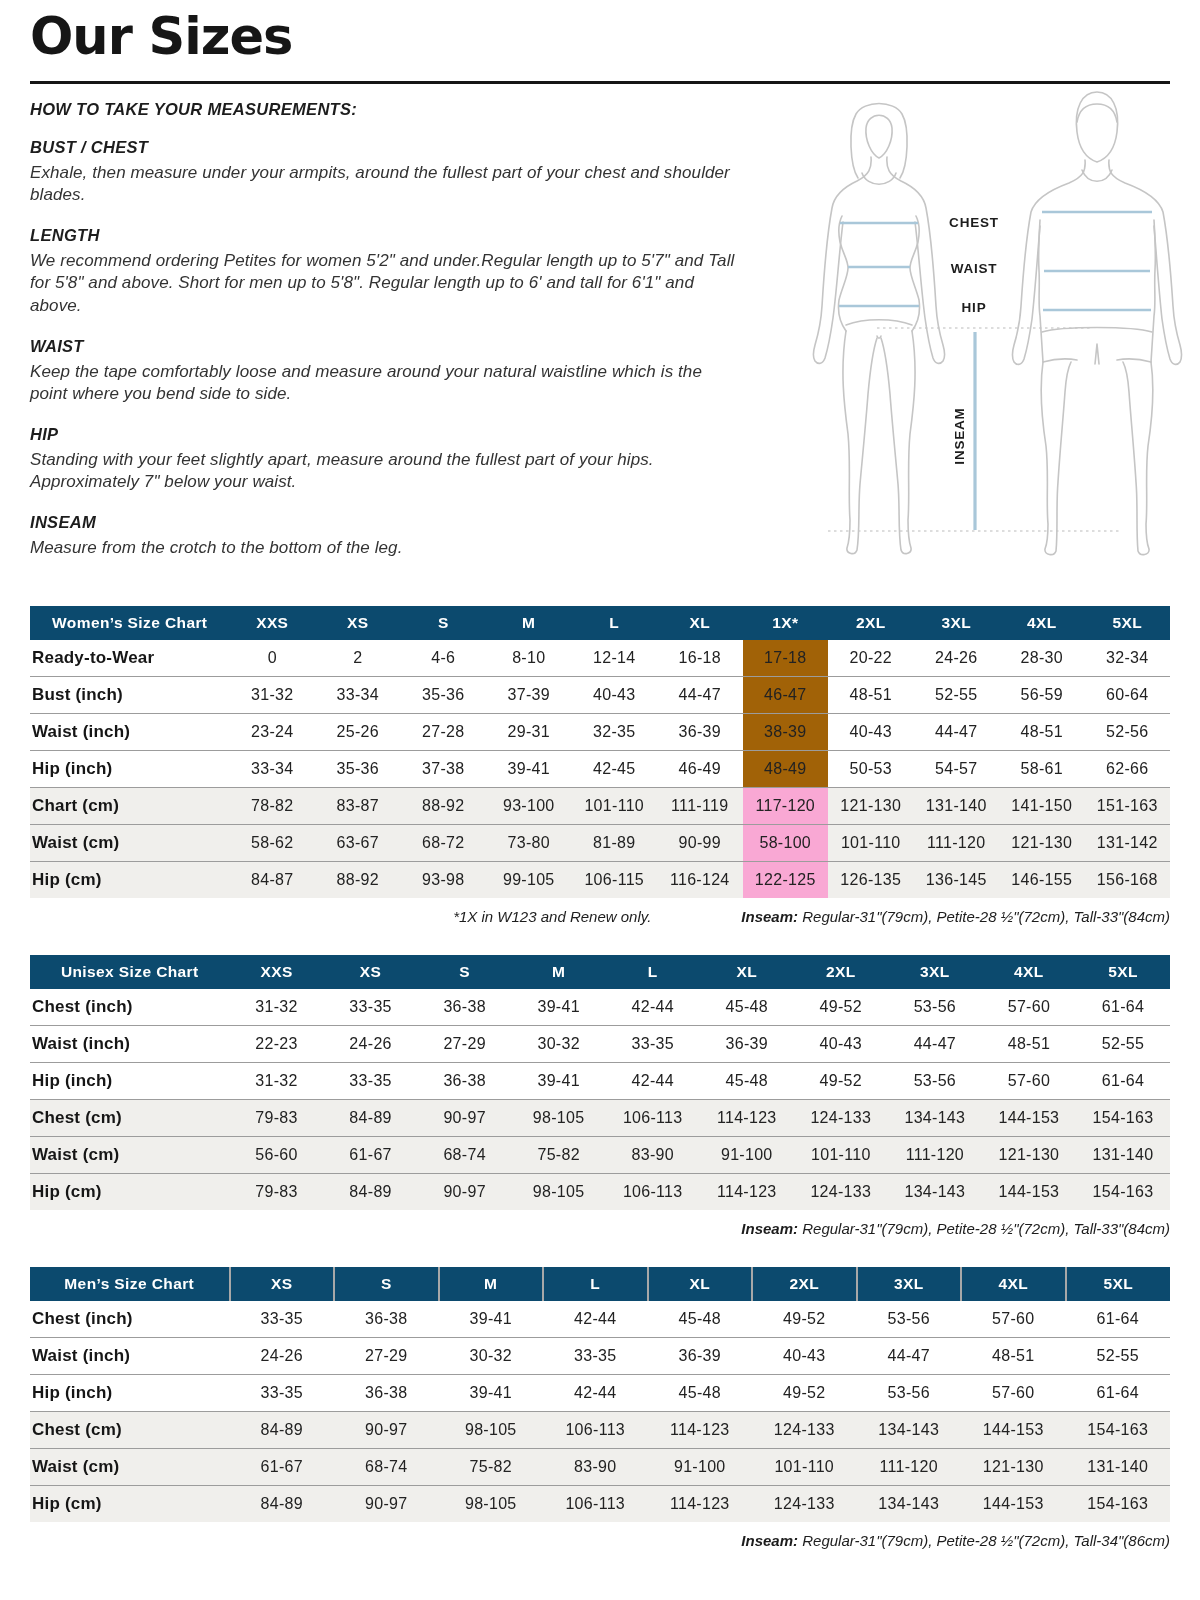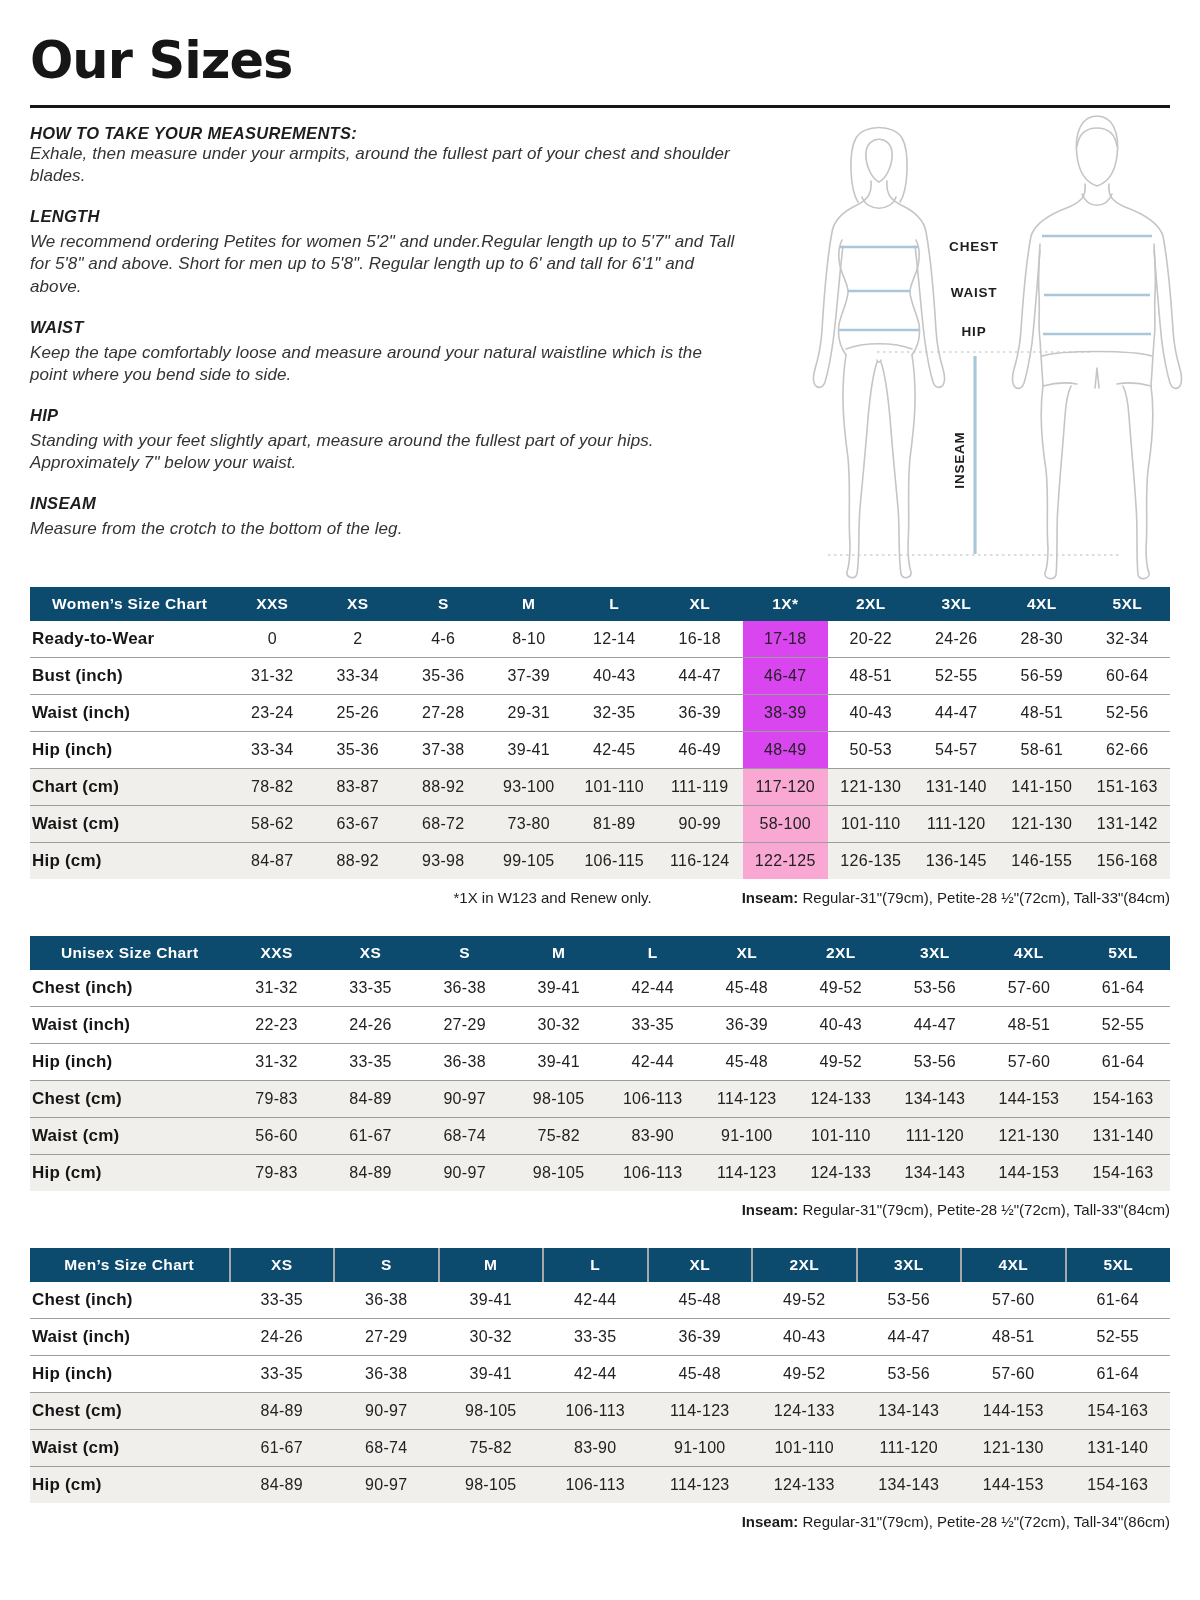--- a/index.html
+++ b/index.html
@@ -3,21 +3,21 @@
 <meta charset="utf-8">
 <style>
   * { margin:0; padding:0; box-sizing:border-box; }
   html,body { background:#ffffff; }
   body {
     width:1200px; min-height:1600px;
     font-family:"Liberation Sans", sans-serif;
     color:#2b2b2b;
     -webkit-font-smoothing:antialiased;
   }
-  .page { position:relative; width:1140px; margin:0 30px; padding-top:34px; }
+  .page { position:relative; width:1140px; margin:0 30px; padding-top:10px; }
 
   h1.page-title {
     font-family:"DejaVu Sans","Liberation Sans",sans-serif;
     font-size:51px; font-weight:bold; color:#161616; letter-spacing:-1px;
     line-height:1.05;
   }
   .rule { border:none; border-top:3px solid #161616; margin-top:17px; }
 
   .content { position:relative; }
   .instructions { width:712px; padding-top:16px;font-style:italic; }
@@ -52,41 +52,42 @@
   table.hdr-div thead th + th { border-left:2px solid #a8a8a8; }
   table.size-table tbody tr + tr { border-top:1.5px solid #9c9c9c; }
   table.size-table tbody th {
     text-align:left; padding:8px 16px 8px 2px; font-size:17px; font-weight:bold;
     color:#161616; letter-spacing:.2px;
   }
   table.size-table tbody td {
     text-align:center; padding:8px 2px; font-size:16px; color:#222222; letter-spacing:.3px;
   }
   table.size-table tbody tr.shaded { background:#f0efec; }
-  table.size-table tbody td.hl { background:#d946ef; }
+  table.size-table tbody td.hl { background:#a16207; }
   table.size-table tbody tr.shaded td.hl { background:#f9a8d4; }
 
   .footnote-row {
     display:flex; justify-content:flex-end; gap:90px; align-items:baseline;
-    margin-top:10px; font-size:15px; color:#1d1d1d;
+    margin-top:10px; font-size:15px; color:#1d1d1d;font-style:italic;
   }
   .footnote-row b { font-weight:bold; }
   .fn-left:empty { display:none; }
 </style>
 </head>
 <body>
 
 <div class="page">
   <h1 class="page-title">Our Sizes</h1>
   <hr class="rule">
 
   <div class="content">
     <div class="instructions">
       <h2>HOW TO TAKE YOUR MEASUREMENTS:</h2>
 
+      <h3>BUST / CHEST</h3>
       <p>Exhale, then measure under your armpits, around the fullest part of your chest and shoulder blades.</p>
 
       <h3>LENGTH</h3>
       <p>We recommend ordering Petites for women 5'2" and under.Regular length up to 5'7" and Tall for 5'8" and above. Short for men up to 5'8". Regular length up to 6' and tall for 6'1" and above.</p>
 
       <h3>WAIST</h3>
       <p>Keep the tape comfortably loose and measure around your natural waistline which is the point where you bend side to side.</p>
 
       <h3>HIP</h3>
       <p>Standing with your feet slightly apart, measure around the fullest part of your hips. Approximately 7" below your waist.</p>

